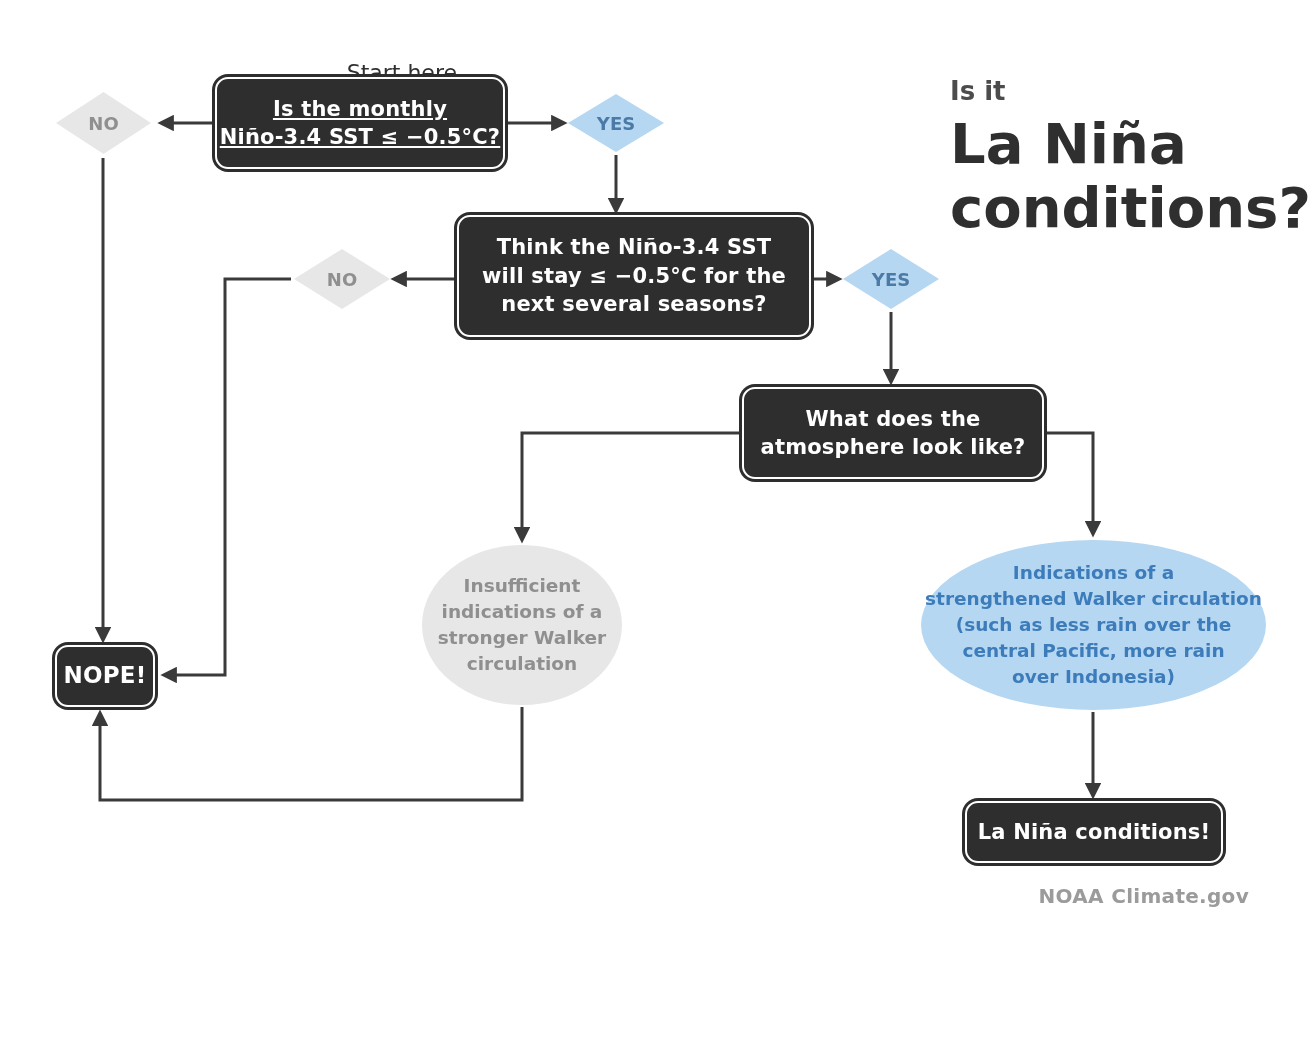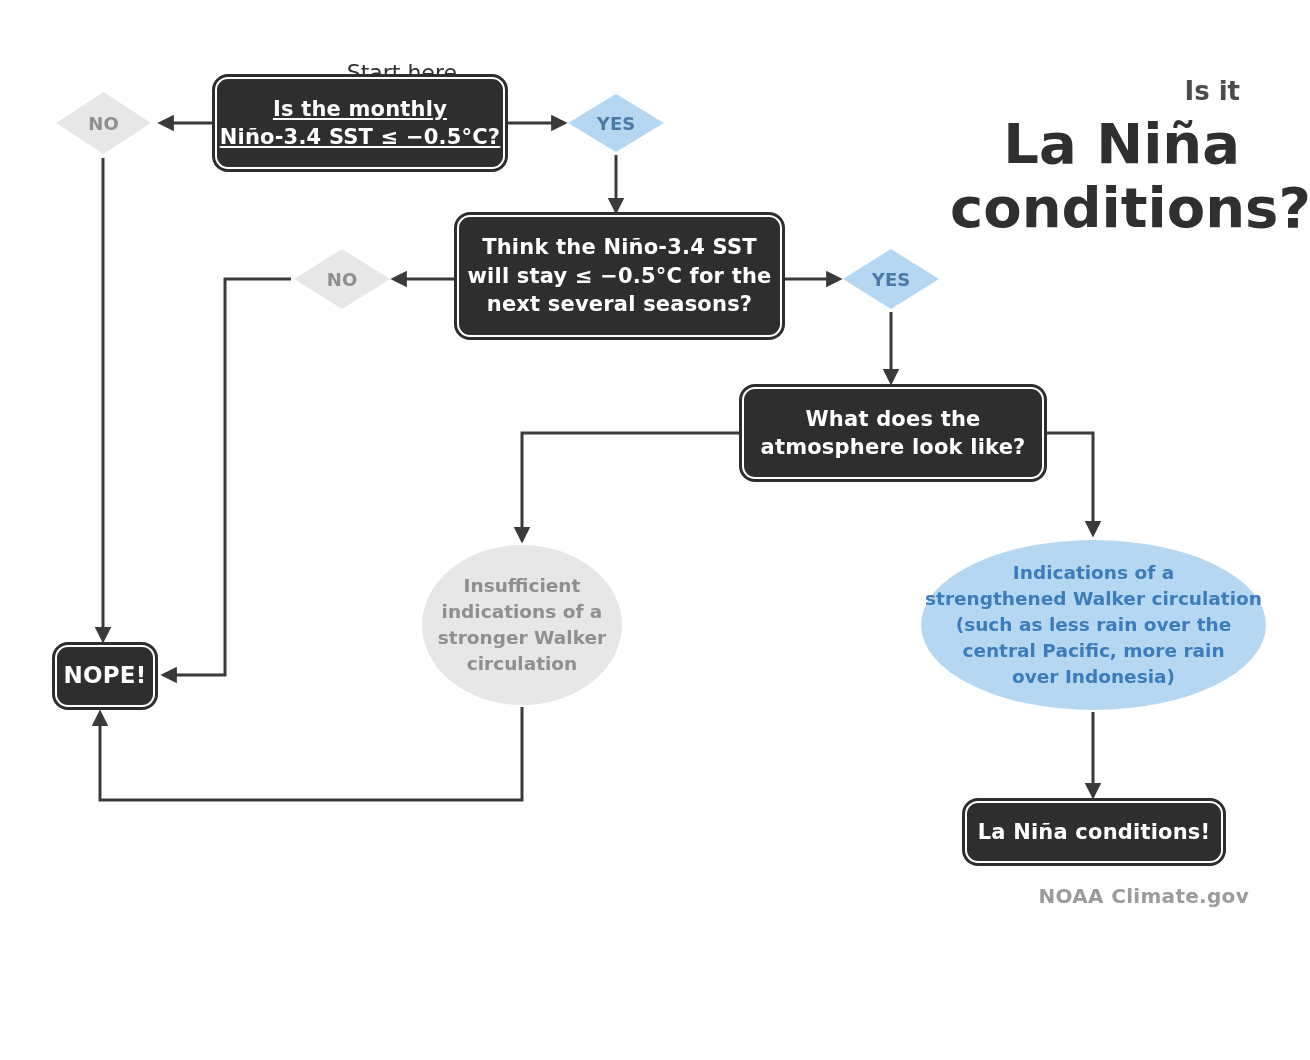--- a/index.html
+++ b/index.html
@@ -20,21 +20,21 @@
         font-size:21px;line-height:1.35;letter-spacing:.2px;}
   .diamond{clip-path:polygon(50% 0,100% 50%,50% 100%,0 50%);font-weight:bold;font-size:18px;}
   .diamond.no{background:var(--gray-fill);color:var(--gray-text);}
   .diamond.yes{background:var(--blue-fill);color:var(--blue-text);}
   .ellipse{border-radius:50%;font-weight:bold;font-size:18.5px;line-height:1.4;}
   .ellipse.gray{background:var(--gray-fill);color:var(--gray-text);}
   .ellipse.blue{background:var(--blue-fill);color:var(--blue-ellipse-text);}
 
   .start-label{position:absolute;left:257px;top:60px;width:200px;text-align:right;
         font-weight:normal;font-size:22px;color:#2f2f2f;}
-  .title-block{position:absolute;left:950px;top:76px;width:290px;text-align:right;color:#2f2f2f;}
+  .title-block{position:absolute;left:950px;top:76px;width:290px;text-align:left;color:#2f2f2f;}
   .title-small{font-size:26px;font-weight:bold;color:#4c4c4c;margin-bottom:6px;}
   .title-big{font-size:56px;font-weight:bold;line-height:1.15;}
   .credit{position:absolute;left:972px;top:884px;width:277px;text-align:right;
         font-size:20px;font-weight:bold;color:#9b9b9b;letter-spacing:.3px;}
   .caption{position:absolute;left:48px;top:965px;width:1120px;font-family:"Liberation Sans",sans-serif;
         font-style:italic;font-size:22px;line-height:1.62;color:#444444;}
 </style>
 </head>
 <body>
 
@@ -62,21 +62,21 @@
 
   <div class="start-label">Start here</div>
 
   <div class="node dark-box" style="left:215px;top:77px;width:290px;height:92px;text-decoration:underline;">Is the monthly
 Niño-3.4 SST ≤ −0.5°C?</div>
 
   <div class="node diamond no" style="left:56px;top:92px;width:95px;height:62px;">NO</div>
 
   <div class="node diamond yes" style="left:568px;top:94px;width:96px;height:58px;">YES</div>
 
-  <div class="node dark-box" style="left:457px;top:215px;width:325px;height:122px;">Think the Niño-3.4 SST
+  <div class="node dark-box" style="left:457px;top:215px;width:354px;height:122px;">Think the Niño-3.4 SST
 will stay ≤ −0.5°C for the
 next several seasons?</div>
 
   <div class="node diamond no" style="left:294px;top:249px;width:96px;height:60px;">NO</div>
 
   <div class="node diamond yes" style="left:843px;top:249px;width:96px;height:60px;">YES</div>
 
   <div class="node dark-box" style="left:742px;top:387px;width:302px;height:92px;">What does the
 atmosphere look like?</div>
 

